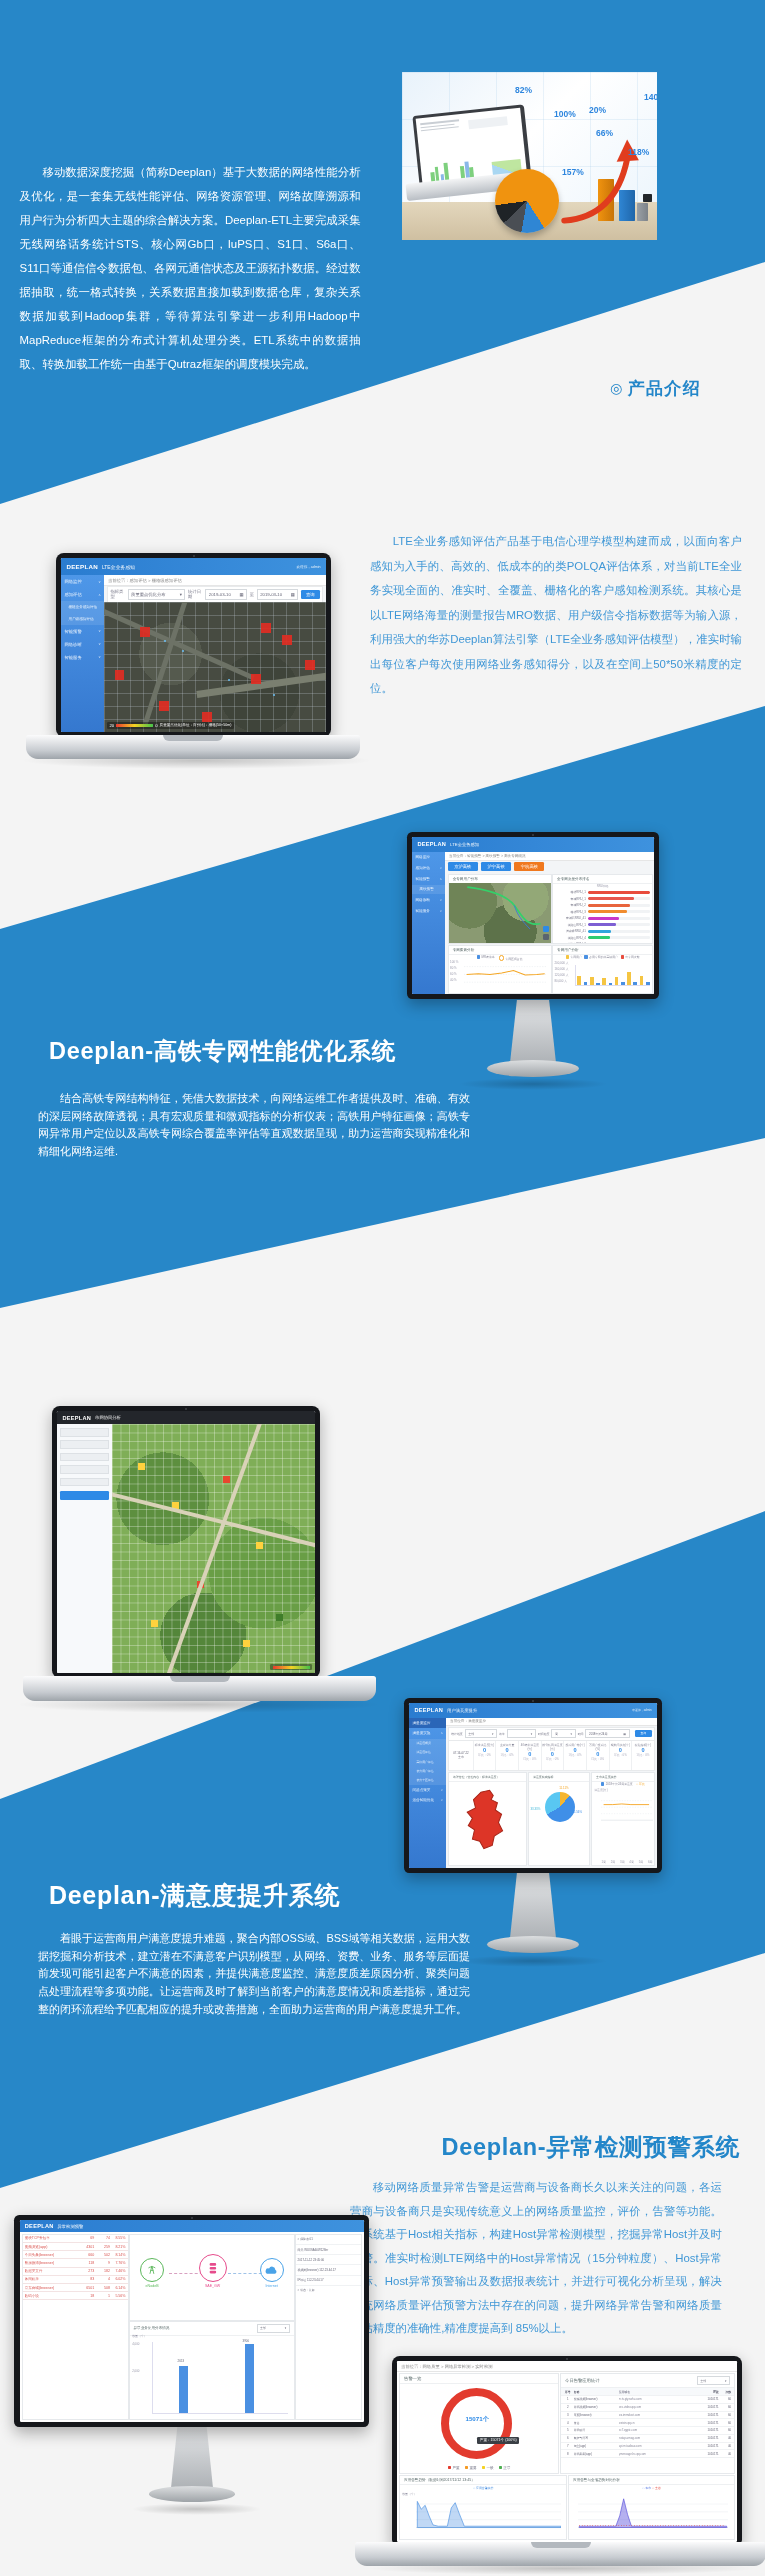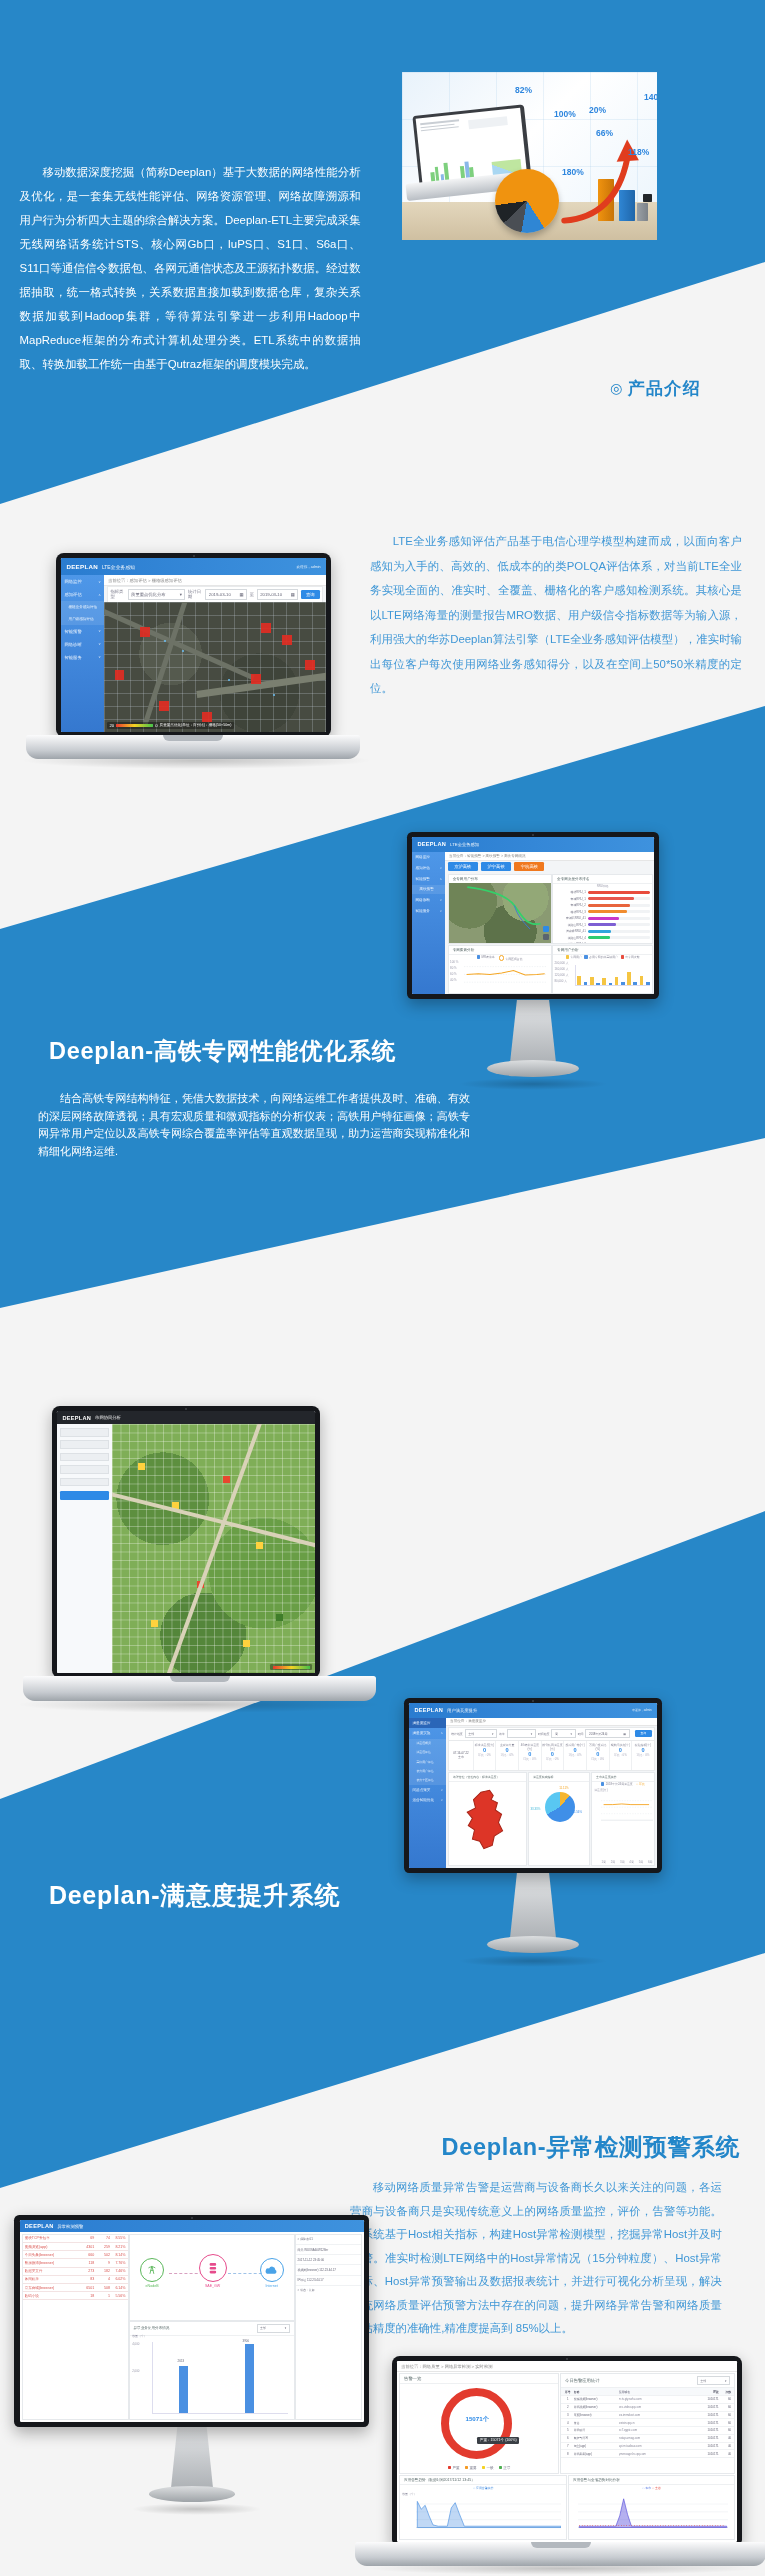--- a/index.html
+++ b/index.html
@@ -149,21 +149,21 @@
     <svg class="abs" style="left:157px;top:62px;" width="95" height="92" viewBox="0 0 145 140">
       <path d="M8 132 C 60 128, 92 96, 104 38" fill="none" stroke="#e03c1e" stroke-width="9" stroke-linecap="round"></path>
       <polygon points="104,8 88,42 122,40" fill="#e03c1e"></polygon>
     </svg>
     <span class="pct" style="left:113px;top:13px;">82%</span>
     <span class="pct" style="left:222px;top:20px;margin-left:20px;">140%</span>
     <span class="pct" style="left:152px;top:37px;">100%</span>
     <span class="pct" style="left:187px;top:33px;">20%</span>
     <span class="pct" style="left:194px;top:56px;">66%</span>
     <span class="pct" style="left:226px;top:75px;">118%</span>
-    <span class="pct" style="left:160px;top:95px;">180%</span>
+    <span class="pct" style="left:160px;top:95px;">157%</span>
   </div>
 
   <div class="badge">
     <span class="ic">◎</span>
     <span class="tx">产品介绍</span>
   </div>
 
   <div class="para-gray" style="left:370px;top:529px;width:372px;">LTE全业务感知评估产品基于电信心理学模型构建而成，以面向客户感知为入手的、高效的、低成本的的类POLQA评估体系，对当前LTE全业务实现全面的、准实时、全覆盖、栅格化的客户感知检测系统。其核心是以LTE网络海量的测量报告MRO数据、用户级信令指标数据等为输入源，利用强大的华苏Deeplan算法引擎（LTE全业务感知评估模型），准实时输出每位客户每次使用网络业务感知得分，以及在空间上50*50米精度的定位。</div>
 
   <div class="dshadow" style="left:19.6px;top:752px;width:353px;height:17px;"></div>
@@ -618,20 +618,21 @@
               <span>4周</span>
               <span>5周</span>
               <span>6周</span>
           </div>
         </div>
       </div>
     </div>
   </div>
 
   <div class="title-white" style="left:49px;top:1879px;font-size:25px;">Deeplan-满意度提升系统</div>
+  <div class="para-white" style="left:38px;top:1930px;width:432px;">着眼于运营商用户满意度提升难题，聚合内部OSS域、BSS域等相关数据，运用大数据挖掘和分析技术，建立潜在不满意客户识别模型，从网络、资费、业务、服务等层面提前发现可能引起客户不满意的因素，并提供满意度监控、满意度质差原因分析、聚类问题点处理流程等多项功能。让运营商及时了解到当前客户的满意度情况和质差指标，通过完整的闭环流程给予匹配相应的提升或改善措施，全面助力运营商的用户满意度提升工作。</div>
 
   <div class="title-blue" style="left:281px;top:2131px;width:459px;">Deeplan-异常检测预警系统</div>
   <div class="para-gray" style="left:350px;top:2176px;width:372px;line-height:23.5px;">移动网络质量异常告警是运营商与设备商长久以来关注的问题，各运营商与设备商只是实现传统意义上的网络质量监控，评价，告警等功能。本系统基于Host相关指标，构建Host异常检测模型，挖掘异常Host并及时预警。准实时检测LTE网络中的Host异常情况（15分钟粒度）、Host异常指标、Host异常预警输出及数据报表统计，并进行可视化分析呈现，解决传统网络质量评估预警方法中存在的问题，提升网络异常告警和网络质量评估精度的准确性,精准度提高到 85%以上。</div>
 
   <div class="dshadow" style="left:131px;top:2503px;width:131px;height:11.8px;"></div>
   <div class="stand" style="left:171px;top:2427px;width:42px;height:61px;"></div>
   <div class="foot" style="left:149px;top:2486px;width:86px;height:15.7px;"></div>
   <div class="bezel" style="left:14.4px;top:2215px;width:355px;height:212px;border-radius:5.2px;">
     <span class="cam"></span>
     <div class="screen">

